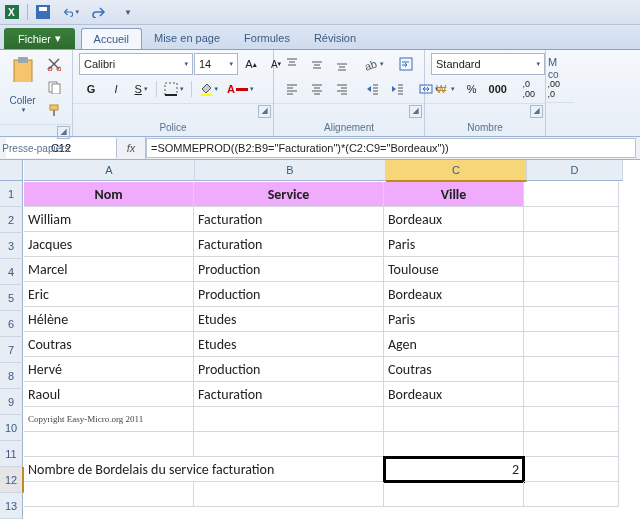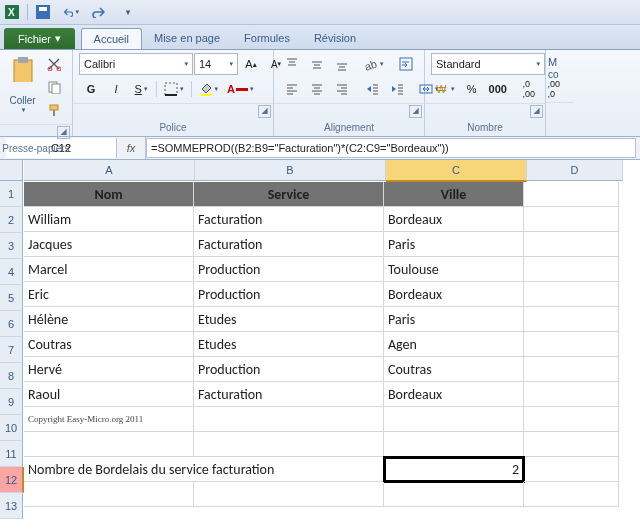--- a/index.html
+++ b/index.html
@@ -30,28 +30,28 @@
 .fbar{height:22px;display:flex;border-bottom:1px solid #9db2ce;background:#eef2f7}
 .namebox{width:110px;border-right:1px solid #b6c3d6;display:flex;align-items:center;background:#fff;margin:1px 0 1px 6px}
 .namebox input{border:none;width:100%;font-size:11px;text-align:center;outline:none}
 .fx{width:28px;display:flex;align-items:center;justify-content:center;border-right:1px solid #b6c3d6;font-style:italic;color:#555}
 .formula{flex:1;background:#fff;margin:1px 4px 1px 0;display:flex;align-items:center;padding:0 4px;font-size:11px;border:1px solid #b6c3d6}
 
 .sheet{display:flex}
 .rowhdrs{display:flex;flex-direction:column}
 .corner{width:22px;height:20px;background:#e7edf4;border-right:1px solid #9db2ce;border-bottom:1px solid #9db2ce}
 .rowhdr{width:22px;height:25px;background:#e7edf4;border-right:1px solid #9db2ce;border-bottom:1px solid #ccd6e2;display:flex;align-items:center;justify-content:center;color:#3b5a86;font-size:11px}
-.rowhdr.sel{background:#fca5a5;border-right:2px solid #c08b1f}
+.rowhdr.sel{background:#e5e5e5;border-right:2px solid #c08b1f}
 .colhdrs{display:flex}
 .colhdr{height:20px;background:#e7edf4;border-right:1px solid #ccd6e2;border-bottom:1px solid #9db2ce;display:flex;align-items:center;justify-content:center;color:#3b5a86;font-size:11px}
 .colhdr.sel{background:#f7d67a;border-bottom:2px solid #c08b1f}
 .cells{position:relative}
 .row{display:flex}
 .cell{height:25px;border-right:1px solid #d4d8de;border-bottom:1px solid #d4d8de;display:flex;align-items:center;padding:0 4px;font-size:14px;font-family:Calibri,sans-serif;box-sizing:border-box;overflow:hidden;white-space:nowrap}
-.hdr-cell{background:#737373;font-weight:bold;justify-content:center}
+.hdr-cell{background:#f0abfc;font-weight:bold;justify-content:center}
 .copyright{font-size:9px;font-family:"Segoe UI";color:#444}
 .selected-cell{outline:3px solid #000;outline-offset:-2px}
 .num{justify-content:flex-end}
 svg{display:block}
 </style>
 </head>
 <body>
 
 <div class="qat">
   <span class="ico">

